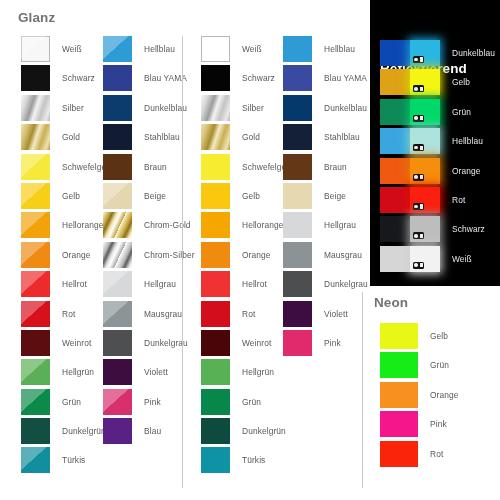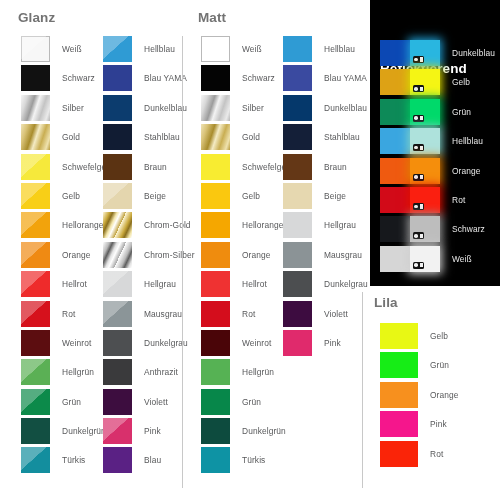--- a/index.html
+++ b/index.html
@@ -254,42 +254,37 @@
         </div>
         <div class="row">
           <div class="sw gloss" style="background: rgb(139, 149, 152);"></div>
           <div class="lbl">Mausgrau</div>
         </div>
         <div class="row">
           <div class="sw gloss-dark" style="background: rgb(77, 79, 81);"></div>
           <div class="lbl">Dunkelgrau</div>
         </div>
         <div class="row">
-          <div class="sw gloss-dark" style="background: rgb(58, 58, 60);"></div>
-          <div class="lbl">Anthrazit</div>
-        </div>
-        <div class="row">
           <div class="sw gloss-dark" style="background: rgb(61, 13, 63);"></div>
           <div class="lbl">Violett</div>
         </div>
         <div class="row">
           <div class="sw gloss" style="background: rgb(216, 48, 108);"></div>
           <div class="lbl">Pink</div>
         </div>
         <div class="row">
           <div class="sw gloss-dark" style="background: rgb(90, 33, 132);"></div>
           <div class="lbl">Blau</div>
         </div>
       </div>
   </div>
 
   <div class="vdiv" style="left:182px; top:36px; height:452px;"></div>
 
   <div class="panel" id="matt-panel" style="left:198px; top:10px; width:164px; height:480px;">
-    <div class="panel-title">Matt</div>
     <div class="col" id="matt-col1" style="left:3px; top:26px;">
         <div class="row">
           <div class="sw bordered" style="background: rgb(255, 255, 255);"></div>
           <div class="lbl">Weiß</div>
         </div>
         <div class="row">
           <div class="sw" style="background: rgb(4, 4, 4);"></div>
           <div class="lbl">Schwarz</div>
         </div>
         <div class="row">
@@ -467,21 +462,21 @@
             <div class="refl-glow" style="background: rgb(242, 242, 242); box-shadow: rgb(208, 208, 208) 0px 0px 9px 2px;">
               <span class="flash-icon"></span>
             </div>
           </div>
           <div class="lbl on-dark">Weiß</div>
         </div>
       </div>
   </div>
 
   <div class="panel" id="neon-panel" style="left:374px; top:295px; width:126px; height:200px;">
-    <div class="panel-title">Lila</div>
+    <div class="panel-title">Neon</div>
     <div class="col" id="neon-col" style="left:6px; top:28px;">
         <div class="row">
           <div class="sw" style="width: 38px; flex-basis: 38px; background: rgb(232, 248, 20);"></div>
           <div class="lbl">Gelb</div>
         </div>
         <div class="row">
           <div class="sw" style="width: 38px; flex-basis: 38px; background: rgb(22, 237, 22);"></div>
           <div class="lbl">Grün</div>
         </div>
         <div class="row">

